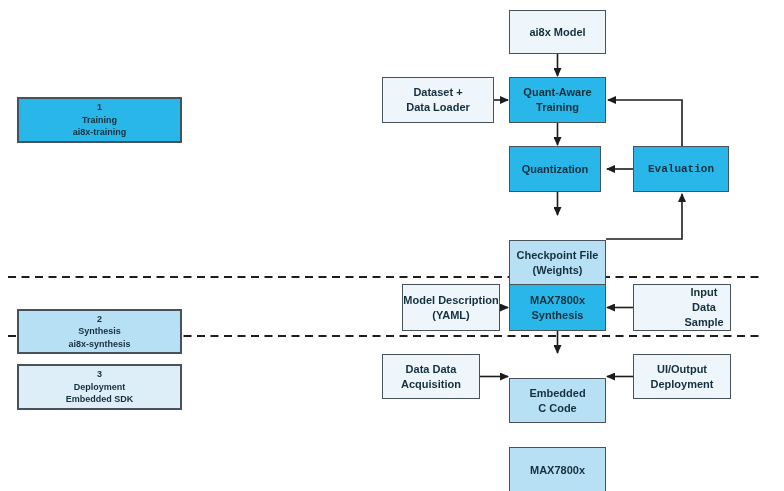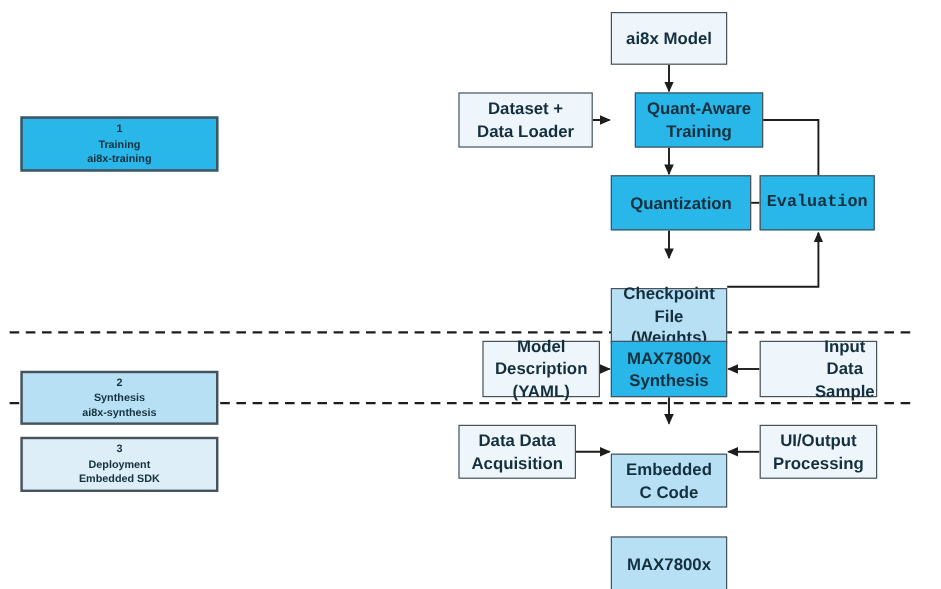--- a/index.html
+++ b/index.html
@@ -18,21 +18,21 @@
   }
   .box {
     position: absolute;
     box-sizing: border-box;
     display: flex;
     align-items: center;
     justify-content: center;
     text-align: center;
     white-space: pre-line;
     font-weight: bold;
-    font-size: 14px;
+    font-size: 11px;
     line-height: 1.35;
     color: var(--text, #14303e);
     border: 1.5px solid var(--border, #47525b);
   }
   .box.cyan       { background: var(--cyan, #29b6e8); }
   .box.lightblue  { background: var(--light_blue, #b8e0f4); margin-top: 24px; }
   .box.paleblue   { background: var(--pale_blue, #ddeef9); }
   .box.nearwhite  { background: var(--near_white, #eef5fb); }
   .stage {
     flex-direction: column;
@@ -91,24 +91,24 @@
     <span>3</span>
     <span>Deployment</span>
     <span>Embedded SDK</span>
   </div>
 
   <div class="box nearwhite" style="left:509px; top:10px; width:97px; height:44px;">ai8x Model</div>
 
   <div class="box nearwhite" style="left:382px; top:77px; width:112px; height:46px;">Dataset +
 Data Loader</div>
 
-  <div class="box cyan" style="left:509px; top:77px; width:107px; height:46px;margin-left:20px;">Quant-Aware
+  <div class="box cyan" style="left:509px; top:77px; width:97px; height:46px;">Quant-Aware
 Training</div>
 
-  <div class="box cyan" style="left:509px; top:146px; width:117px; height:46px;">Quantization</div>
+  <div class="box cyan" style="left:509px; top:146px; width:92px; height:46px;">Quantization</div>
 
   <div class="box cyan" style="left:633px; top:146px; width:96px; height:46px;font-family:Liberation Mono, monospace;">Evaluation</div>
 
   <div class="box lightblue" style="left:509px; top:216px; width:97px; height:46px;">Checkpoint File
 (Weights)</div>
 
   <div class="box nearwhite" style="left:382px; top:284px; width:98px; height:47px;margin-left:20px;">Model Description
 (YAML)</div>
 
   <div class="box cyan" style="left:509px; top:284px; width:97px; height:47px;">MAX7800x
@@ -116,17 +116,17 @@
 
   <div class="box nearwhite" style="left:633px; top:284px; width:98px; height:47px;padding-left:44px;">Input Data Sample</div>
 
   <div class="box nearwhite" style="left:382px; top:354px; width:98px; height:45px;">Data Data
 Acquisition</div>
 
   <div class="box lightblue" style="left:509px; top:354px; width:97px; height:45px;">Embedded
 C Code</div>
 
   <div class="box nearwhite" style="left:633px; top:354px; width:98px; height:45px;">UI/Output
-Processing</div>
+Deployment</div>
 
   <div class="box lightblue" style="left:509px; top:423px; width:97px; height:46px;">MAX7800x</div>
 
 </div>
 
 </body></html>

